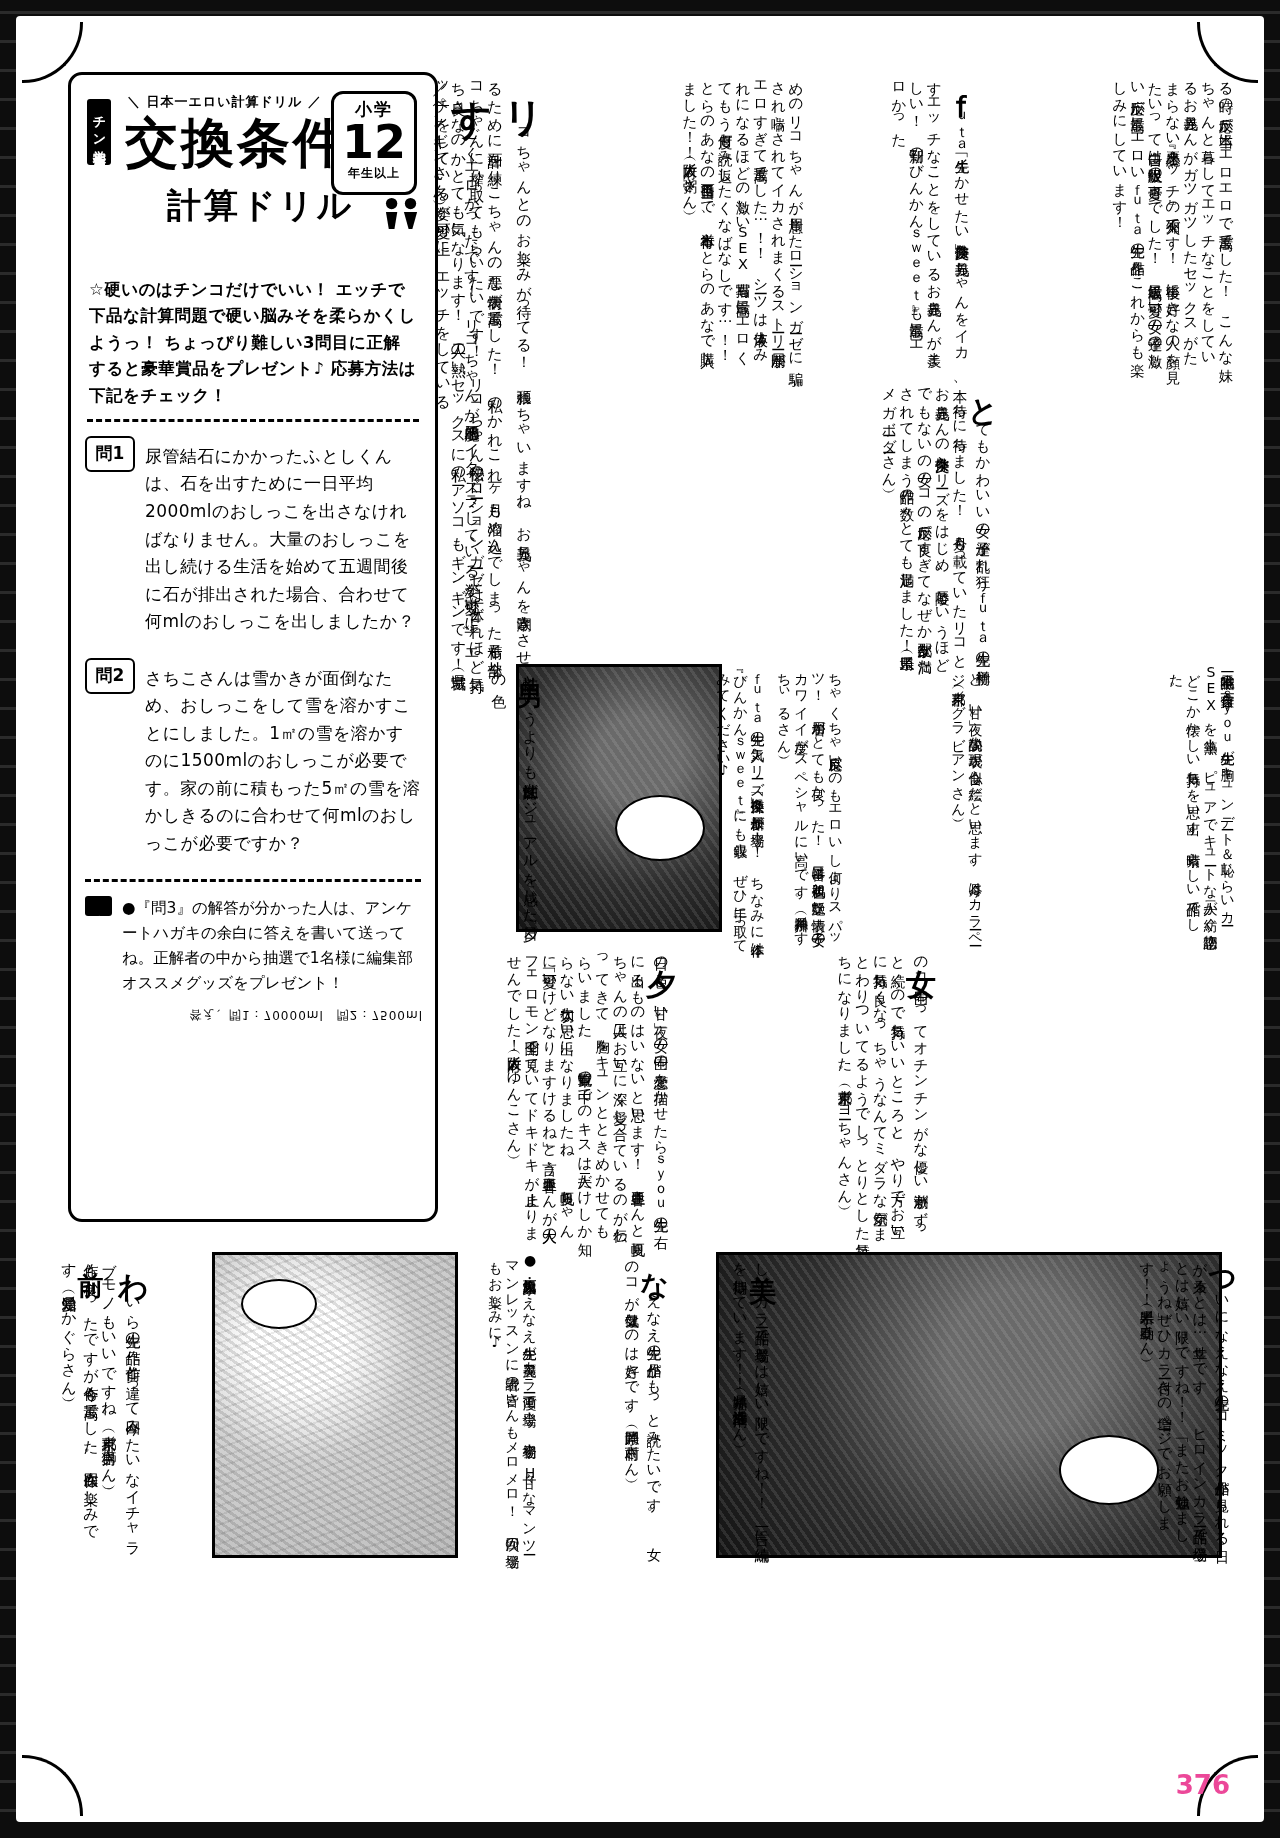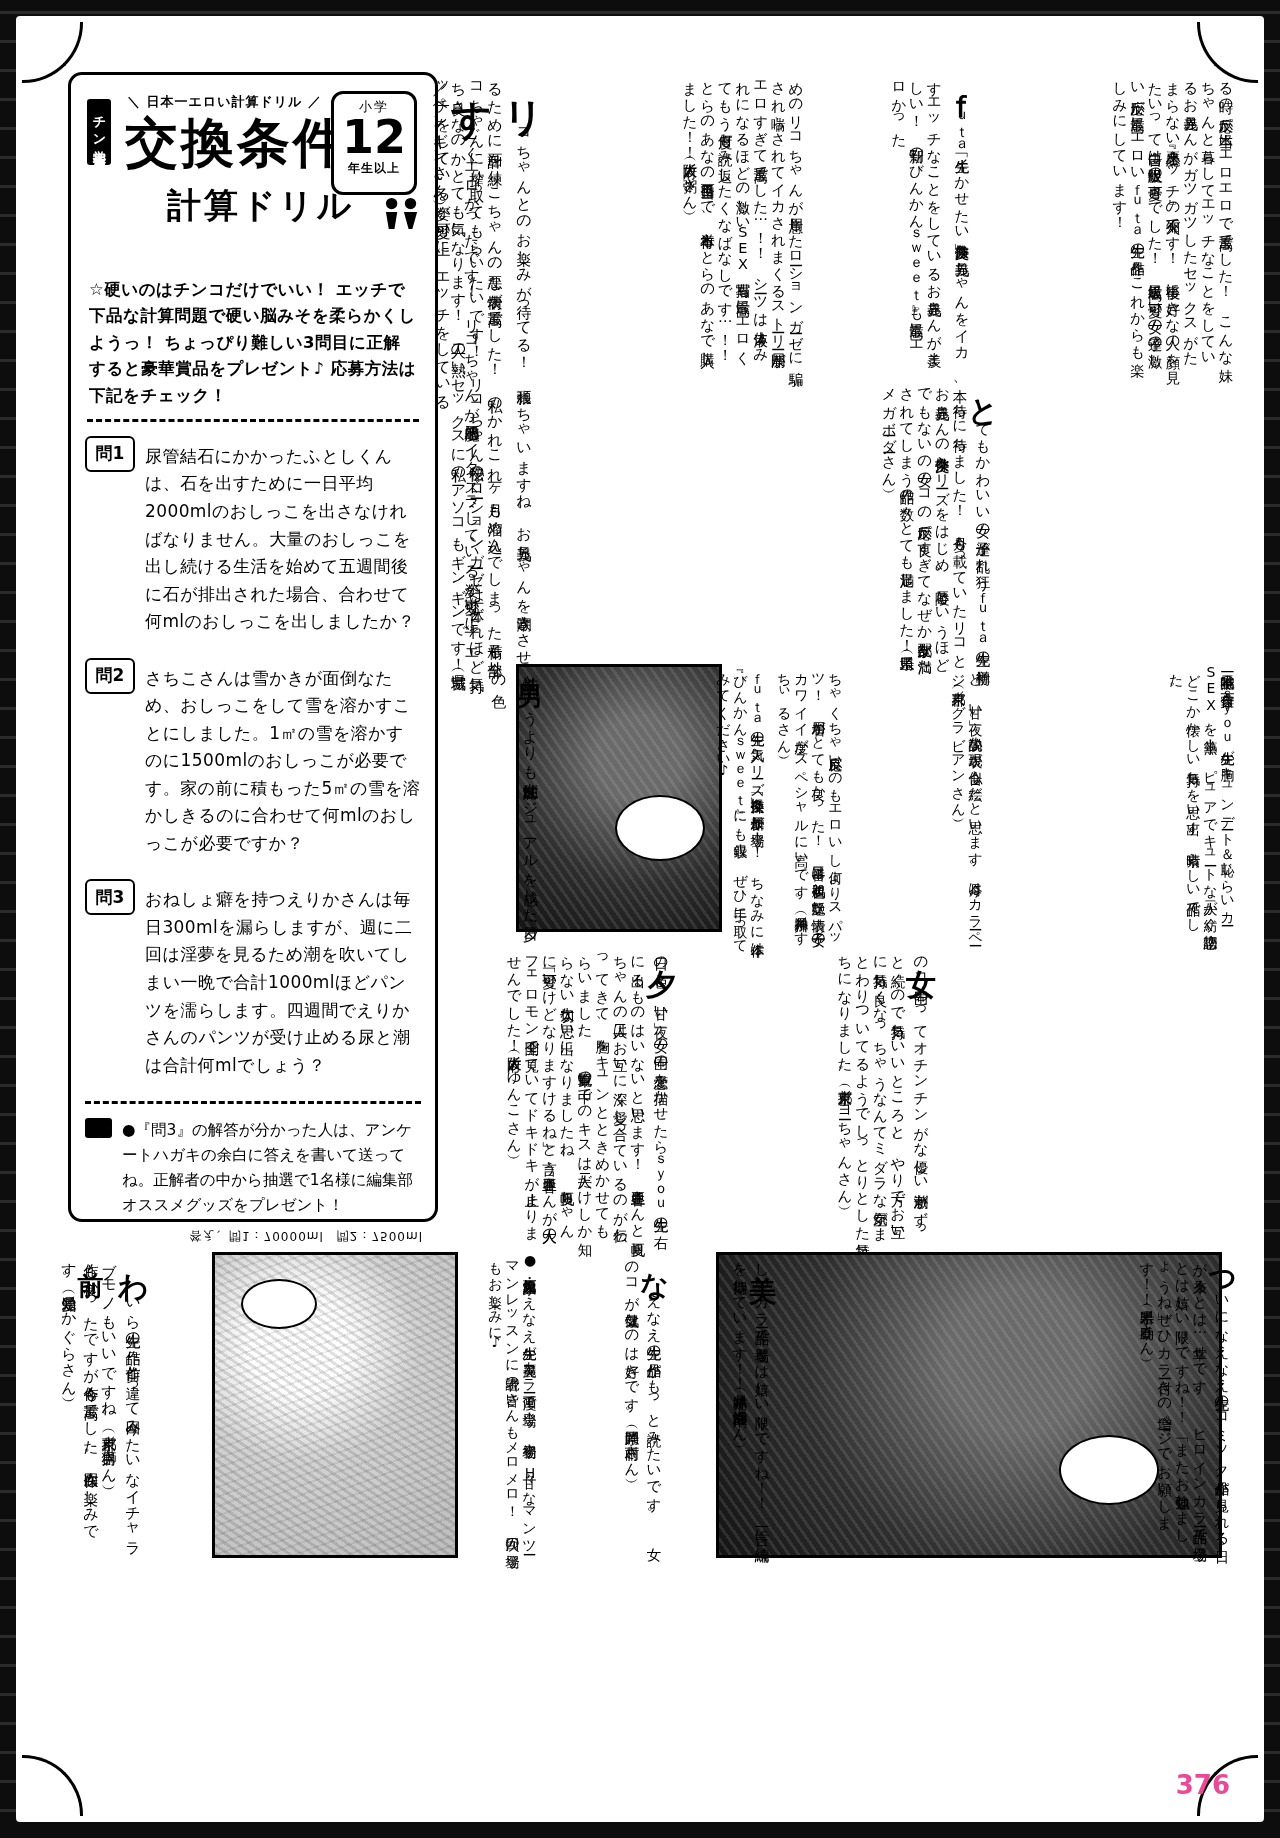--- a/index.html
+++ b/index.html
@@ -66,21 +66,21 @@
   .title-sub{
     position:absolute;left:84px;top:98px;font-size:34px;font-weight:bold;
     letter-spacing:3px;
   }
   .genderglyph{position:absolute;left:300px;top:112px;width:38px;height:34px;}
   .grade{
     position:absolute;right:6px;top:6px;width:86px;height:104px;
     border:3px solid #000;border-radius:12px;text-align:center;box-sizing:border-box;
     padding-top:4px;background:#fff;
   }
-  .grade .g1{font-size:13px;font-weight:normal;letter-spacing:2px;}
+  .grade .g1{font-size:17px;font-weight:bold;letter-spacing:2px;}
   .grade .g2{font-size:46px;font-weight:bold;line-height:0.95;}
   .grade .g3{font-size:12px;font-weight:bold;letter-spacing:1px;}
   .drill-lead{
     font-size:16.5px;line-height:1.6;font-weight:bold;margin:2px 6px 4px 6px;
     letter-spacing:0.5px;
   }
   .dashrule{border:0;border-top:3px dashed #000;margin:10px 4px 14px 4px;}
   .q{display:flex;gap:10px;margin:0 2px 22px 2px;}
   .qnum{
     flex:0 0 auto;width:46px;height:32px;border:2.5px solid #000;border-radius:6px;
@@ -167,24 +167,20 @@
       <hr class="dashrule">
 
       <div class="q">
         <div class="qnum">問1</div>
         <div class="qtext">尿管結石にかかったふとしくんは、石を出すために一日平均2000mlのおしっこを出さなければなりません。大量のおしっこを出し続ける生活を始めて五週間後に石が排出された場合、合わせて何mlのおしっこを出しましたか？</div>
       </div>
       <div class="q">
         <div class="qnum">問2</div>
         <div class="qtext">さちこさんは雪かきが面倒なため、おしっこをして雪を溶かすことにしました。1㎡の雪を溶かすのに1500mlのおしっこが必要です。家の前に積もった5㎡の雪を溶かしきるのに合わせて何mlのおしっこが必要ですか？</div>
       </div>
-      <div class="q">
-        <div class="qnum">問3</div>
-        <div class="qtext">おねしょ癖を持つえりかさんは毎日300mlを漏らしますが、週に二回は淫夢を見るため潮を吹いてしまい一晩で合計1000mlほどパンツを濡らします。四週間でえりかさんのパンツが受け止める尿と潮は合計何mlでしょう？</div>
-      </div>
 
       <div class="apply">
         <div class="apply-tag">応募方法</div>
         <div class="apply-text">●『問3』の解答が分かった人は、アンケートハガキの余白に答えを書いて送ってね。正解者の中から抽選で1名様に編集部オススメグッズをプレゼント！</div>
       </div>
       <div class="answers">答え、問1：70000ml　問2：7500ml</div>
     </div>
 
     <div class="revzone" style="left:440px;top:56px;width:778px;height:620px;">
 

